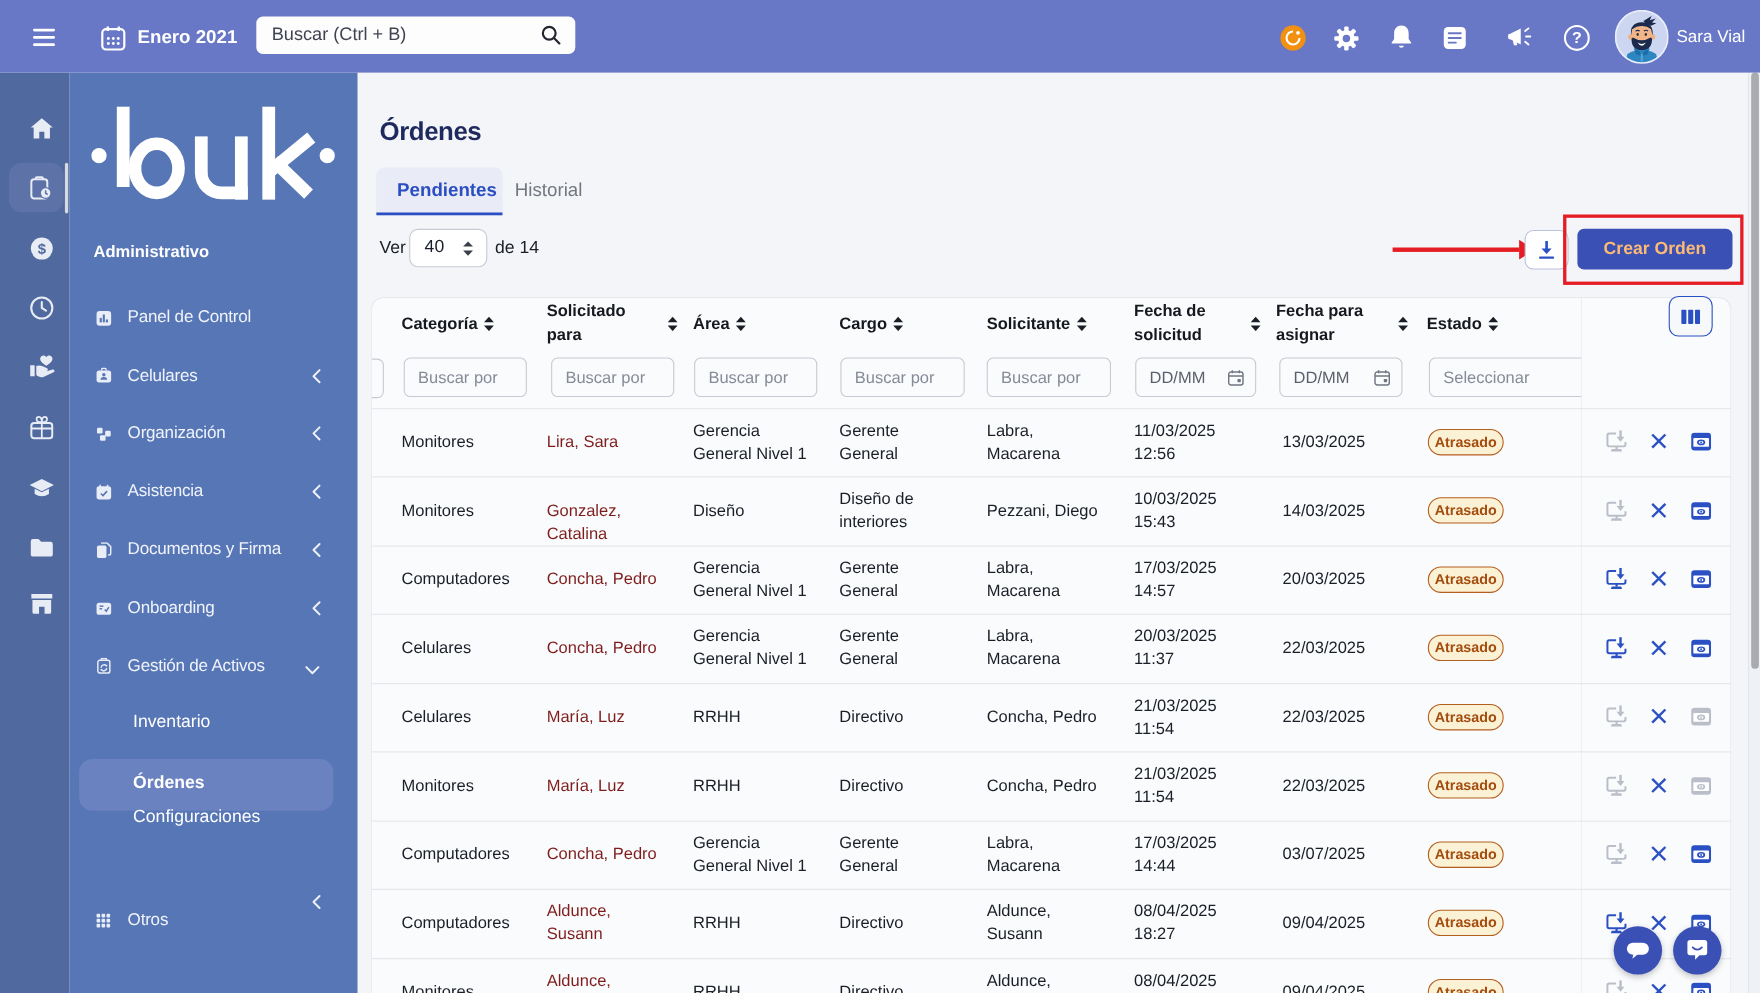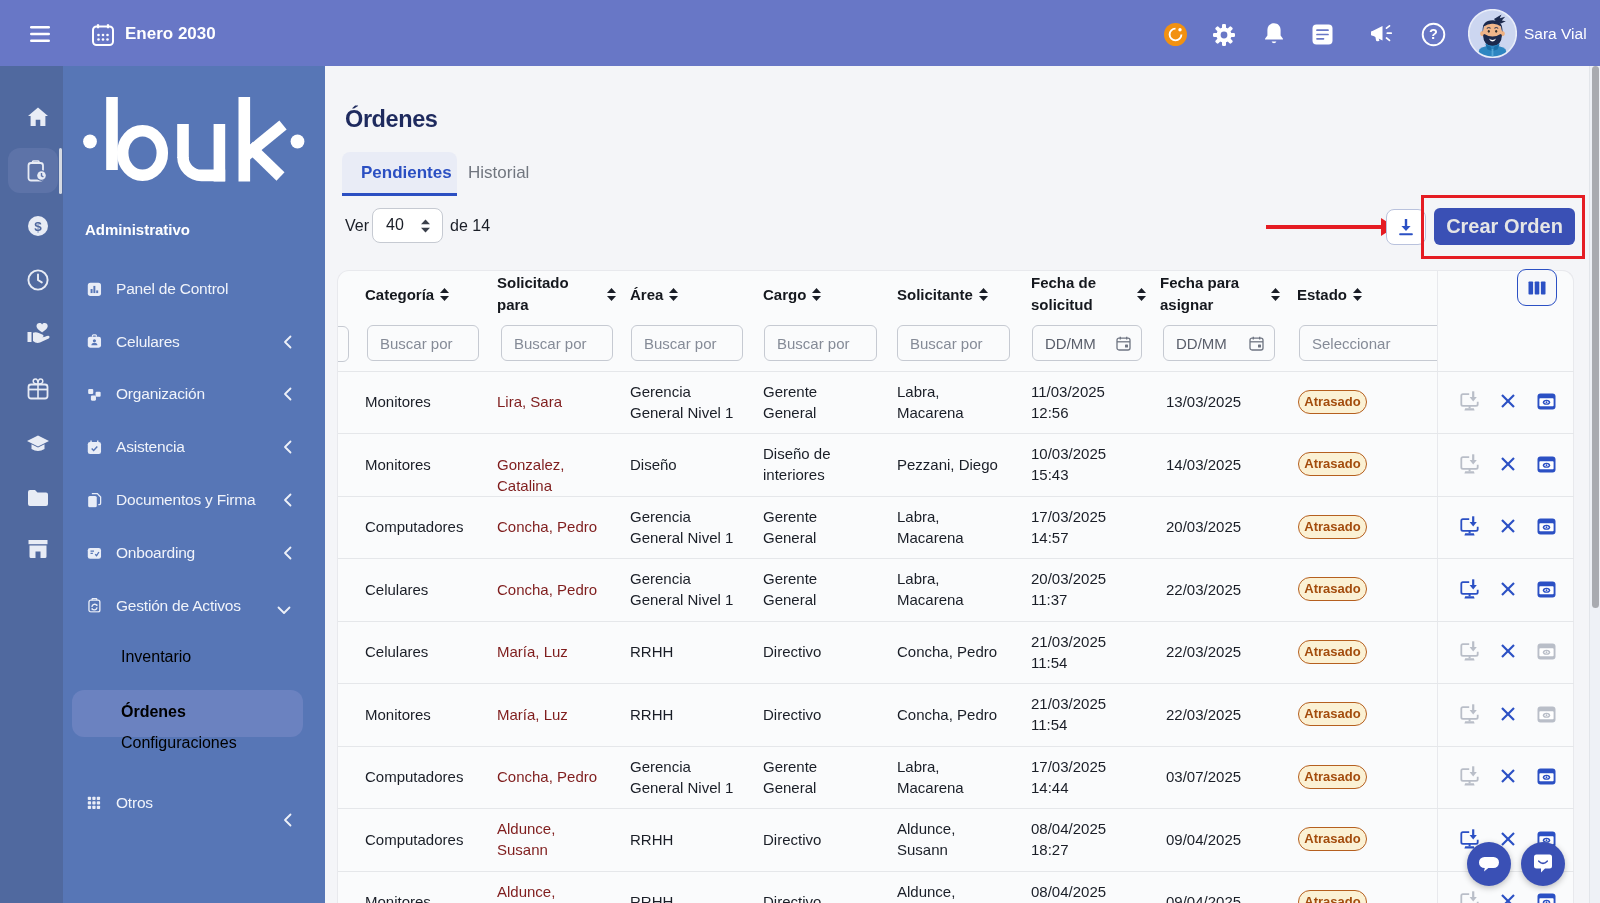--- a/index.html
+++ b/index.html
@@ -13,34 +13,34 @@
 #rail { position:absolute; left:0; top:66px; width:63px; height:837px; background:#50699f; z-index:20; }
 .rico { position:absolute; left:11px; width:53px; display:flex; justify-content:center; transform:translateY(-50%); }
 .railpill { position:absolute; left:8px; top:82px; width:50px; height:45px; background:#5d73a8; border-radius:12px; }
 .railind { position:absolute; left:58.5px; top:82px; width:3.5px; height:46px; background:#d5dae3; border-radius:2px; }
 
 #sidebar { position:absolute; left:63px; top:66px; width:262px; height:837px; background:#5776b6; z-index:20; color:#eef1f8; }
 #admintitle { position:absolute; left:22px; top:155px; font-size:15px; font-weight:700; color:#fff; }
 .mitem { position:absolute; left:0; width:262px; height:20px; }
 .mico { position:absolute; left:24px; top:2.5px; transform:scale(0.78); transform-origin:left top; }
 .mlab { position:absolute; left:53px; top:1px; font-size:15.5px; letter-spacing:-0.2px; color:#f0f3fa; }
-.sub { position:absolute; left:58px; font-size:16px; color:#000000; }
+.sub { position:absolute; left:58px; font-size:16px; color:#ffffff; }
 .selpill { position:absolute; left:9px; top:623.5px; width:231px; height:47px; background:#6b82c0; border-radius:12px; }
 
 #content { position:absolute; left:325px; top:66px; width:1275px; height:837px; background:#f4f5f8; }
 h1 { position:absolute; left:20px; top:40px; font-size:23.5px; font-weight:700; color:#1e2a5e; letter-spacing:-0.4px; }
 #tabPend { position:absolute; left:17px; top:86px; width:115px; height:44px; background:#e9ecf6; border-radius:8px 8px 0 0; border-bottom:3px solid #2b4fc2; }
 #tabPend span { position:absolute; left:19px; top:11px; font-size:17px; font-weight:600; color:#2b4fc2; }
 #tabHist { position:absolute; left:143px; top:97px; font-size:17px; color:#71767f; }
 #verlbl { position:absolute; left:20px; top:151px; font-size:16px; color:#1a1e27; }
 #versel { position:absolute; left:47px; top:142px; width:71px; height:35px; background:#fff; border:1px solid #c6cad2; border-radius:8px; }
 #versel b { position:absolute; left:13px; top:7px; font-size:16px; font-weight:400; color:#1a1e27; }
 #de14 { position:absolute; left:125px; top:151px; font-size:16px; color:#1a1e27; }
 #dlbtn { position:absolute; left:1061px; top:143px; width:40px; height:36px; background:#fff; border:1px solid #b9c2dd; border-radius:8px; display:flex; align-items:center; justify-content:center; }
-#crear { position:absolute; left:1109px; top:142px; width:141px; height:37px; background:#3a50b5; border-radius:6px; color:#e5e5e5; font-size:20px; font-weight:700; text-align:center; line-height:37px; }
+#crear { position:absolute; left:1109px; top:142px; width:141px; height:37px; background:#3a50b5; border-radius:6px; color:#fdba74; font-size:16px; font-weight:700; text-align:center; line-height:37px; }
 #redrect { position:absolute; left:1096px; top:129px; width:164px; height:64px; border:3.5px solid #e51c23; }
 #redarrow { position:absolute; left:941px; top:158.5px; width:115px; height:4px; background:#e51c23; }
 #redhead { position:absolute; left:1056px; top:151.5px; width:0; height:0; border-left:14px solid #e51c23; border-top:9px solid transparent; border-bottom:9px solid transparent; }
 
 #card { position:absolute; left:337px; top:270px; width:1237px; height:633px; background:#fafbfc; border:1px solid #e8e9ed; border-bottom:none; border-radius:12px 12px 0 0; overflow:hidden; }
 .hc { position:absolute; top:0; height:48px; display:flex; align-items:center; font-size:15px; font-weight:700; color:#15181e; }
 .hc2 { line-height:22px; }
 .fin { position:absolute; top:325px; height:36px; border:1px solid #c6cad2; border-radius:6px; background:#fafbfc; font-size:15px; color:#858b97; display:flex; align-items:center; padding-left:12px; }
 .sep { position:absolute; left:338px; width:1236px; height:1px; background:#e5e7ea; }
 .c { position:absolute; font-size:15px; color:#1a1e27; }
@@ -70,21 +70,28 @@
           <path d="M7 1.2 V5.2 M17 1.2 V5.2" stroke="#fff" stroke-width="2.2"></path>
           <g fill="#fff">
             <circle cx="7.5" cy="12" r="1.3"></circle>
             <circle cx="12" cy="12" r="1.3"></circle>
             <circle cx="16.5" cy="12" r="1.3"></circle>
             <circle cx="7.5" cy="16.5" r="1.3"></circle>
             <circle cx="12" cy="16.5" r="1.3"></circle>
             <circle cx="16.5" cy="16.5" r="1.3"></circle>
           </g>
         </svg></div>
-  <div style="position:absolute;left:125px;top:24px;font-size:17px;font-weight:700;color:#fff">Enero 2030</div>
+  <div style="position:absolute;left:125px;top:24px;font-size:17px;font-weight:700;color:#fff">Enero 2021</div>
+  <div id="searchbox">
+        <span>Buscar (Ctrl + B)</span>
+    <svg width="18" height="18" viewBox="0 0 18 18" style="position:absolute;right:13px;top:8px">
+          <circle cx="7.3" cy="7.3" r="5.8" fill="none" stroke="#23262e" stroke-width="2"></circle>
+          <path d="M11.6 11.6 L16.5 16.5" stroke="#23262e" stroke-width="2" stroke-linecap="round"></path>
+        </svg>
+  </div>
   <div style="position:absolute;left:1163px;top:22px"><svg width="25" height="25" viewBox="0 0 25 25">
           <circle cx="12.5" cy="12.5" r="11.5" fill="#f29111"></circle>
           <g fill="none" stroke="#fff" stroke-width="1.9">
             <path d="M12.5 6.6 a5.9 5.9 0 1 0 5.9 5.9"></path>
           </g>
           <circle cx="17" cy="7.8" r="1.7" fill="#fff"></circle>
         </svg></div>
   <div style="position:absolute;left:1212px;top:23px"><svg width="24" height="24" viewBox="-12 -12 24 24">
           <circle r="7.6" fill="#fff"></circle>
           <rect x="-2" y="-11" width="4" height="6" rx="1.2" fill="#fff" transform="rotate(0)"></rect>
@@ -320,21 +327,21 @@
           </svg></span>
         <span class="mlab">Gestión de Activos</span>
       </div>
 <div style="position:absolute;left:214px;top:535.0px"><svg width="14" height="9" viewBox="0 0 14 9">
           <path d="M1.5 1.5 L7 7 L12.5 1.5" fill="none" stroke="#eef1f8" stroke-width="1.8" stroke-linecap="round" stroke-linejoin="round"></path>
         </svg></div>
 <div class="selpill"></div>
 <div class="sub" style="top:582px">Inventario</div>
 <div class="sub" style="top:636.5px;font-weight:700">Órdenes</div>
 <div class="sub" style="top:668px">Configuraciones</div>
-<div class="mitem" style="top:727px">
+<div class="mitem" style="top:761px">
         <span class="mico"><svg width="18" height="18" viewBox="0 0 18 18">
             <g fill="#e9edf7">
               <rect x="1.0" y="1.0" width="4.2" height="4.2" rx="1"></rect>
               <rect x="6.8" y="1.0" width="4.2" height="4.2" rx="1"></rect>
               <rect x="12.6" y="1.0" width="4.2" height="4.2" rx="1"></rect>
               <rect x="1.0" y="6.8" width="4.2" height="4.2" rx="1"></rect>
               <rect x="6.8" y="6.8" width="4.2" height="4.2" rx="1"></rect>
               <rect x="12.6" y="6.8" width="4.2" height="4.2" rx="1"></rect>
               <rect x="1.0" y="12.6" width="4.2" height="4.2" rx="1"></rect>
               <rect x="6.8" y="12.6" width="4.2" height="4.2" rx="1"></rect>

